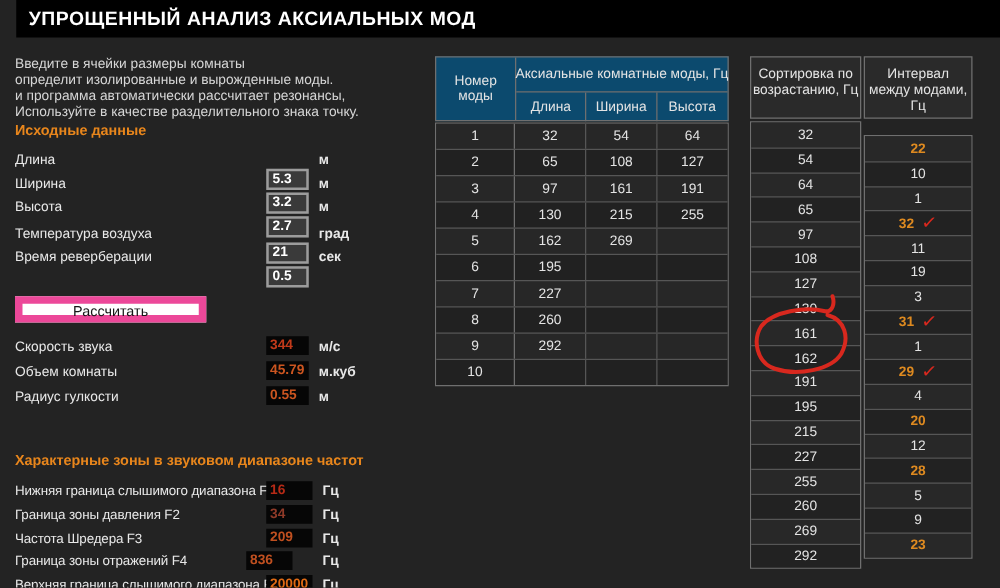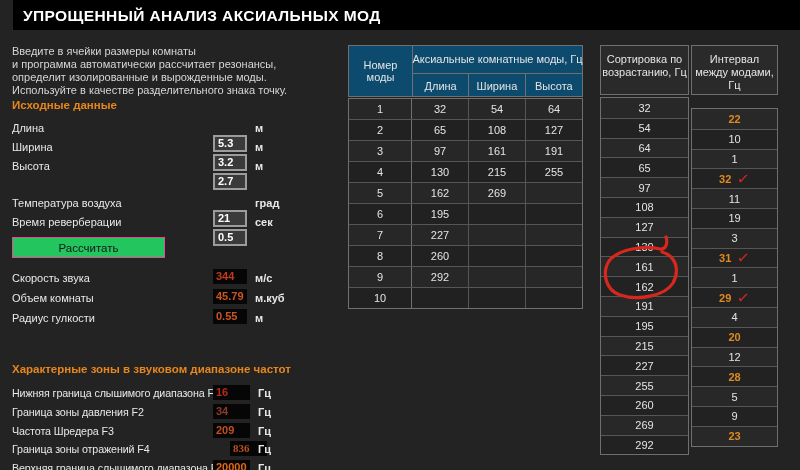--- a/index.html
+++ b/index.html
@@ -21,34 +21,34 @@
   
   .intro{position:absolute;left:12px;top:45px;font-size:11px;line-height:13px;color:#d6d6d6;white-space:nowrap;}
 
   .sec-title{position:absolute;left:12px;font-size:11.5px;font-weight:700;color:var(--accent);white-space:nowrap;}
   #sec-input{top:99px;}
   #sec-zones{top:363px;}
 
   
   #input-rows{position:absolute;left:12px;top:119px;width:330px;}
   .in-row{position:relative;height:19px;}
-  .in-row.gap{margin-top:18px;text-decoration:underline;}
+  .in-row.gap{margin-top:2px;text-decoration:underline;}
   .lbl{position:absolute;left:0;top:3px;font-size:11px;color:#e8e8e8;white-space:nowrap;}
   .field{
     position:absolute;left:201px;top:16px;width:27px;height:12px;
     background:#3a3a3a;border:2px solid #9c9c9c;border-radius:0;
     color:#fff;font-weight:700;font-size:11px;padding:0 0 1px 3px;
     font-family:inherit;outline:none;
   }
   .unit{position:absolute;left:243px;top:3px;font-size:11px;font-weight:700;color:#e8e8e8;white-space:nowrap;}
 
   
   .calc-btn{
     position:absolute;left:12px;top:237px;width:153px;height:21px;
-    background:#22c55e;border:1px solid #ec4899;color:#161616;
+    background:#ffffff;border:6px solid #ec4899;color:#161616;
     font-size:11.5px;font-family:inherit;cursor:pointer;
   }
 
   
   #result-rows{position:absolute;left:12px;top:269px;width:330px;}
   .res-row{position:relative;height:20px;}
   .valbox{
     position:absolute;top:0;height:14px;width:31px;
     background:#060606;font-size:11px;font-weight:700;
     padding:1px 0 0 3px;white-space:nowrap;
@@ -112,22 +112,22 @@
 </style>
 </head>
 <body>
 
 <div class="titlebar">
   <h1>УПРОЩЕННЫЙ АНАЛИЗ АКСИАЛЬНЫХ МОД</h1>
 </div>
 
 <div class="intro">
     <div class="intro-line">Введите в ячейки размеры комнаты</div>
+    <div class="intro-line">определит изолированные и вырожденные моды.</div>
     <div class="intro-line">и программа автоматически рассчитает резонансы,</div>
-    <div class="intro-line">определит изолированные и вырожденные моды.</div>
     <div class="intro-line">Используйте в качестве разделительного знака точку.</div>
   </div>
 
 <div class="sec-title" id="sec-input">Исходные данные</div>
 
 <div id="input-rows">
     <div class="in-row">
       <span class="lbl">Длина</span>
       <input class="field" type="text" value="5.3" style="">
       <span class="unit">м</span>
@@ -187,21 +187,21 @@
       <span class="valbox" style="left: 201px; color: rgb(143, 58, 40);">34</span>
       <span class="unit">Гц</span>
     </div>
     <div class="zone-row">
       <span class="lbl">Частота Шредера F3</span>
       <span class="valbox" style="left: 201px; color: rgb(192, 80, 32);">209</span>
       <span class="unit">Гц</span>
     </div>
     <div class="zone-row">
       <span class="lbl">Граница зоны отражений F4</span>
-      <span class="valbox" style="left: 218px; color: rgb(192, 80, 32); font-family: Liberation Serif, serif;">836</span>
+      <span class="valbox" style="left: 185px; color: rgb(192, 80, 32);">836</span>
       <span class="unit">Гц</span>
     </div>
     <div class="zone-row">
       <span class="lbl">Верхняя граница слышимого диапазона F5</span>
       <span class="valbox" style="left: 201px; color: rgb(224, 106, 20);">20000</span>
       <span class="unit">Гц</span>
     </div>
   </div>
 
 <div id="modes-table">

